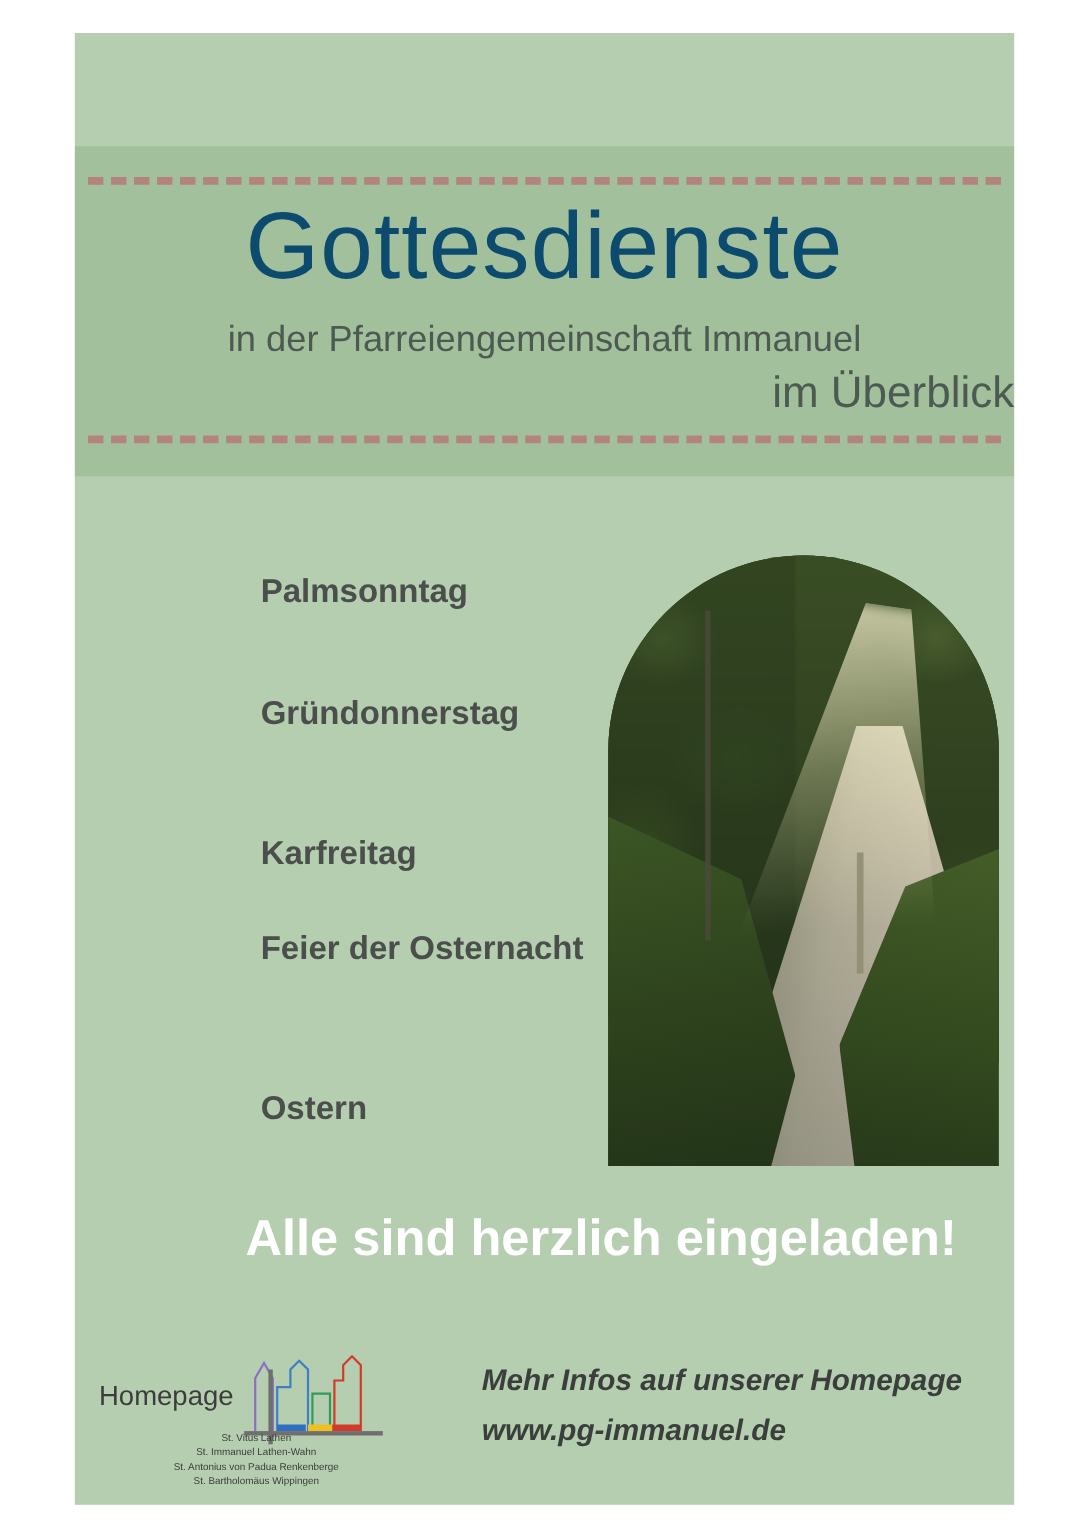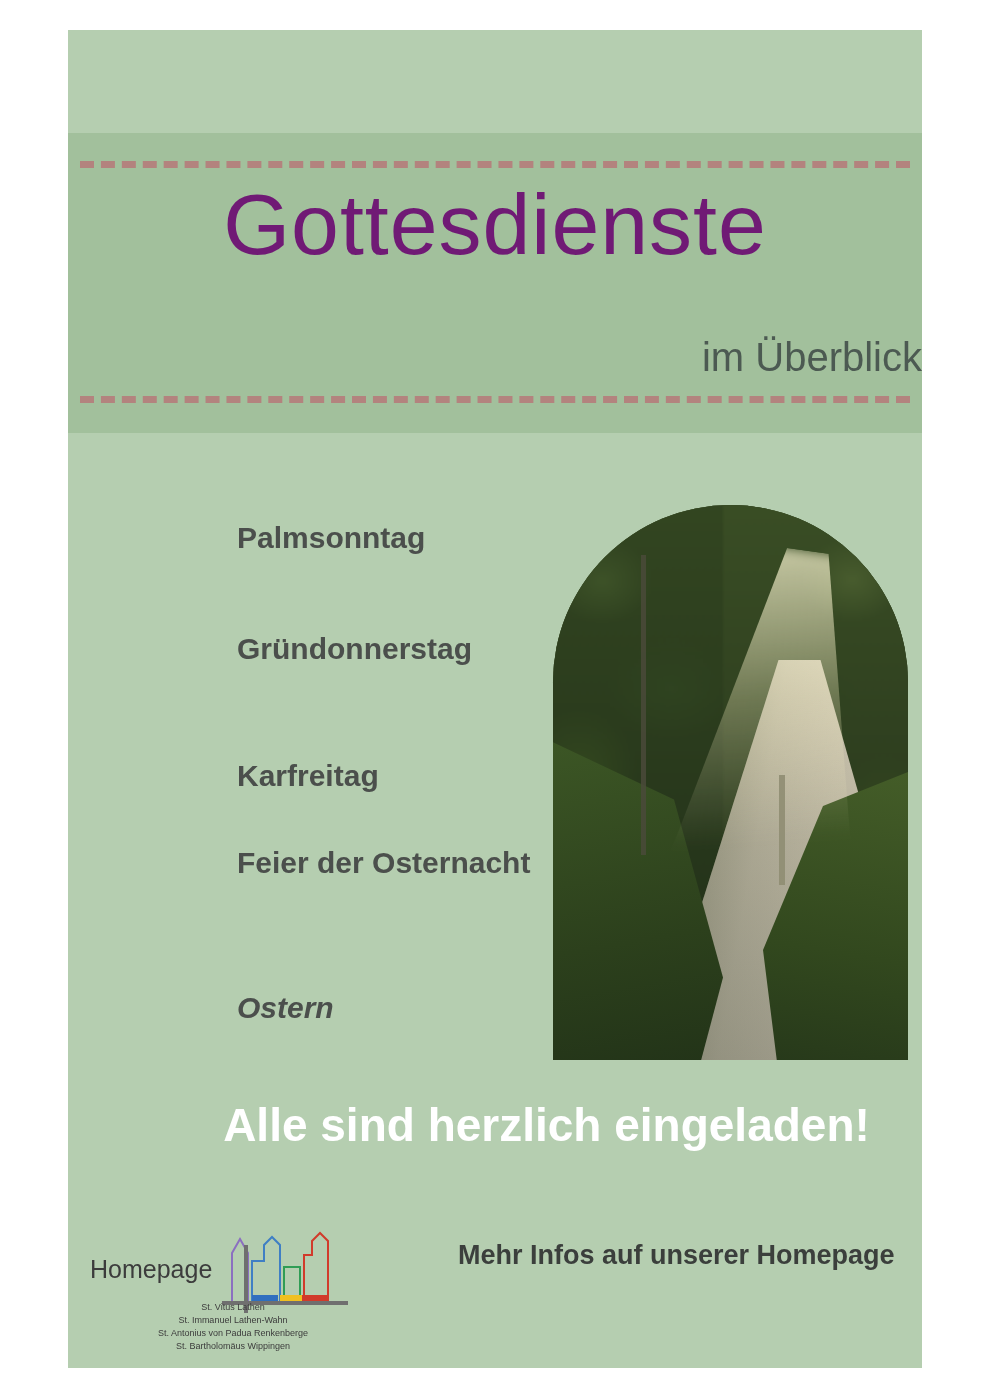--- a/index.html
+++ b/index.html
@@ -45,21 +45,21 @@
 
   .title {
     position: absolute;
     left: 0;
     top: 48px;
     width: 854px;
     text-align: center;
     font-size: 86px;
     line-height: 1;
     letter-spacing: 1px;
-    color: #701a75;
+    color: #0c4a6e;
     font-weight: 400;
   }
   .subtitle1 {
     position: absolute;
     left: 0;
     top: 156px;
     width: 854px;
     text-align: center;
     font-size: 33px;
     color: #4c5a52;
@@ -87,21 +87,21 @@
     font-size: 30px;
     font-weight: bold;
     color: #4b4f4c;
     line-height: 1.22;
     margin-left: 21px;
   }
   .service-item.s1 { position: absolute; top: 0px; left: 0; }
   .service-item.s2 { position: absolute; top: 111px; left: 0; }
   .service-item.s3 { position: absolute; top: 238px; left: 0; }
   .service-item.s4 { position: absolute; top: 325px; left: 0; width: 300px; }
-  .service-item.s5 { position: absolute; top: 470px; left: 0; font-style: italic; }
+  .service-item.s5 { position: absolute; top: 470px; left: 0; }
 
   
   .photo {
     position: absolute;
     left: 485px;
     top: 475px;
     width: 355px;
     height: 555px;
     border-radius: 178px 178px 0 0;
     overflow: hidden;
@@ -237,23 +237,24 @@
     top: 86px;
     width: 290px;
     text-align: center;
     font-size: 9px;
     line-height: 1.45;
     color: #3c3c3c;
   }
 
   .homepage {
     position: absolute;
-    left: 390px;
+    left: 370px;
     top: 1210px;
     width: 470px;
+    font-style: italic;
   }
   .homepage .line1 {
     font-size: 27px;
     font-weight: bold;
     color: #3b3f3c;
     margin-bottom: 14px;
   }
   .homepage .line2 {
     font-size: 27px;
     font-weight: bold;
@@ -261,20 +262,21 @@
   }
 </style>
 </head>
 <body>
 
 <div class="poster">
 
   <div class="header-band">
     <div class="dashline top"></div>
     <div class="title">Gottesdienste</div>
+    <div class="subtitle1">in der Pfarreiengemeinschaft Immanuel</div>
     <div class="subtitle2">im Überblick</div>
     <div class="dashline bottom"></div>
   </div>
 
   <div class="services">
     <div class="service-item s1">Palmsonntag</div>
     <div class="service-item s2">Gründonnerstag</div>
     <div class="service-item s3">Karfreitag</div>
     <div class="service-item s4">Feier der Osternacht</div>
     <div class="service-item s5">Ostern</div>
@@ -316,15 +318,16 @@
     <div class="parish-list">
       <div>St. Vitus Lathen</div>
       <div>St. Immanuel Lathen-Wahn</div>
       <div>St. Antonius von Padua Renkenberge</div>
       <div>St. Bartholomäus Wippingen</div>
     </div>
   </div>
 
   <div class="homepage">
     <div class="line1">Mehr Infos auf unserer Homepage</div>
+    <div class="line2">www.pg-immanuel.de</div>
   </div>
 
 </div>
 
 </body></html>

